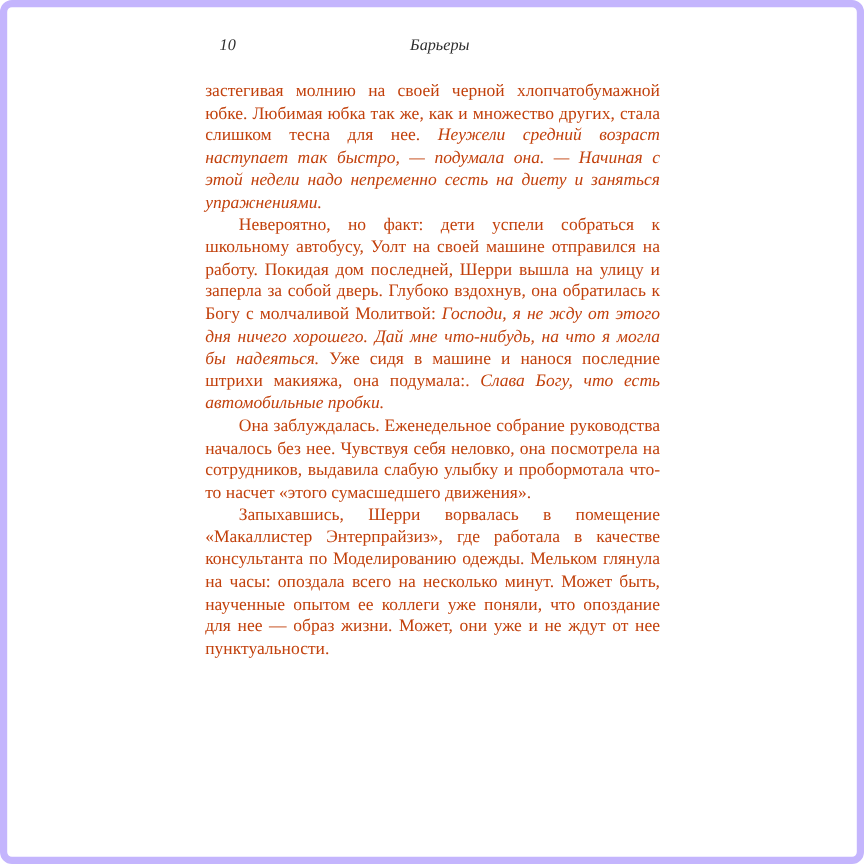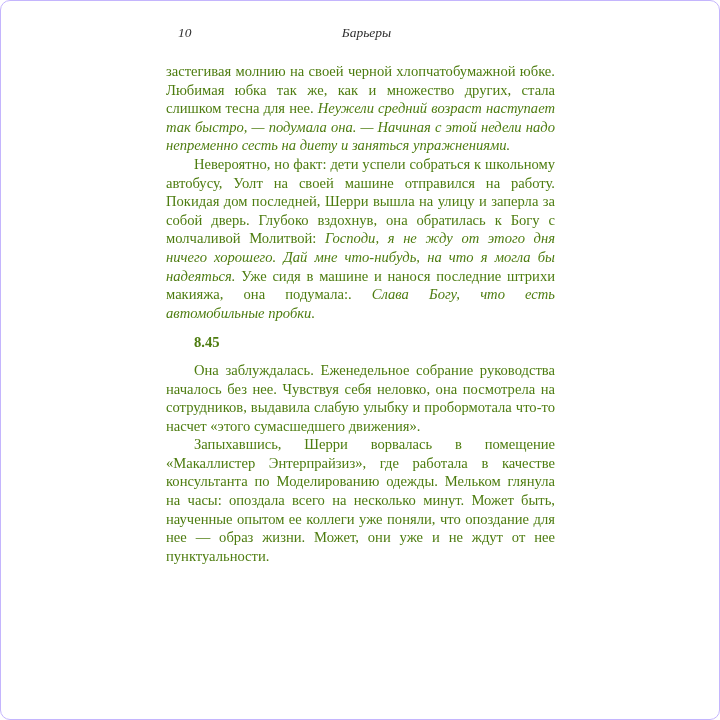--- a/index.html
+++ b/index.html
@@ -11,40 +11,40 @@
     width: 720px;
     height: 720px;
     font-family: "Liberation Serif", "DejaVu Serif", serif;
     overflow: hidden;
   }
   .book-page {
     position: absolute;
     inset: 0;
     box-sizing: border-box;
     background: #ffffff;
-    border: 1px solid #c4b5fd;
+    border: 6px solid #c4b5fd;
     border-radius: 10px;
     padding: 24px 164px 0 165px;
   }
   .page-header {
     display: grid;
     grid-template-columns: 1fr auto 1fr;
     align-items: baseline;
     font-style: italic;
     font-size: 13.5px;
     color: #2e2e2e;
     margin: 0 0 21px 12px;
   }
   .page-number { justify-self: start; }
   .book-title  { justify-self: center; }
   .header-spacer { justify-self: end; }
   .page-body {
     font-size: 14.6px;
     line-height: 18.6px;
-    color: #4d7c0f;
+    color: #c2410c;
     text-align: justify;
   }
   .paragraph {
     margin: 0;
   }
   .paragraph.indent {
     text-indent: 28px;
   }
   .italic {
     font-style: italic;
@@ -61,17 +61,16 @@
 <div class="book-page">
   <header class="page-header">
     <span class="page-number">10</span>
     <span class="book-title">Барьеры</span>
     <span class="header-spacer"></span>
   </header>
 
   <main class="page-body" id="page-body">
       <p class="paragraph"><span>застегивая молнию на своей черной хлопчатобумажной юбке. Любимая юбка так же, как и множество других, стала слишком тесна для нее. </span><span class="italic">Неужели средний возраст наступает так быстро, — подумала она. — Начиная с этой недели надо непременно сесть на диету и заняться упражнениями.</span></p>
       <p class="paragraph indent"><span>Невероятно, но факт: дети успели собраться к школьному автобусу, Уолт на своей машине отправился на работу. Покидая дом последней, Шерри вышла на улицу и заперла за собой дверь. Глубоко вздохнув, она обратилась к Богу с молчаливой Молитвой: </span><span class="italic">Господи, я не жду от этого дня ничего хорошего. Дай мне что-нибудь, на что я могла бы надеяться.</span><span> Уже сидя в машине и нанося последние штрихи макияжа, она подумала:. </span><span class="italic">Слава Богу, что есть автомобильные пробки.</span></p>
-      <p class="section-heading">8.45</p>
       <p class="paragraph indent"><span>Она заблуждалась. Еженедельное собрание руководства началось без нее. Чувствуя себя неловко, она посмотрела на сотрудников, выдавила слабую улыбку и пробормотала что-то насчет «этого сумасшедшего движения».</span></p>
       <p class="paragraph indent"><span>Запыхавшись, Шерри ворвалась в помещение «Макаллистер Энтерпрайзиз», где работала в качестве консультанта по Моделированию одежды. Мельком глянула на часы: опоздала всего на несколько минут. Может быть, наученные опытом ее коллеги уже поняли, что опоздание для нее — образ жизни. Может, они уже и не ждут от нее пунктуальности.</span></p>
     </main>
 </div>
 
 </body></html>

